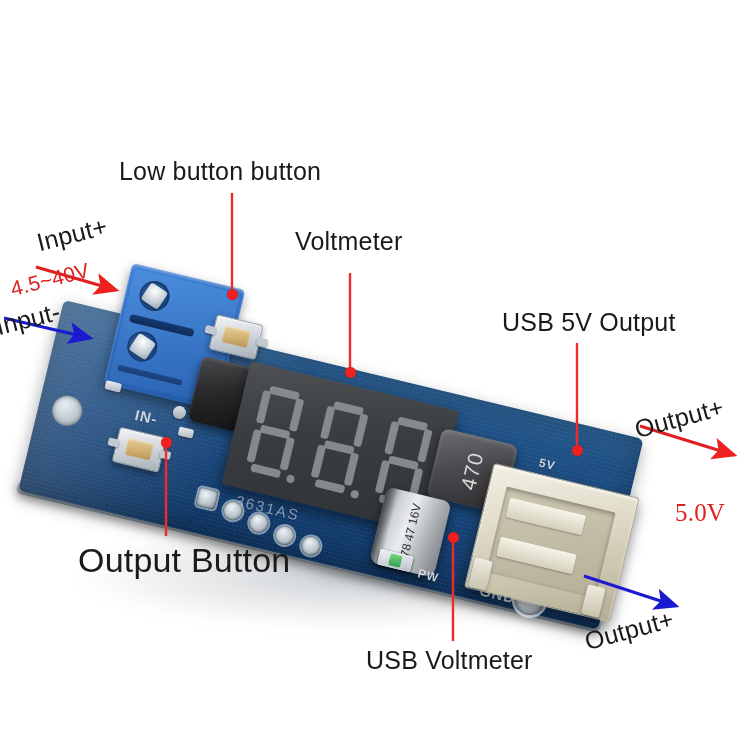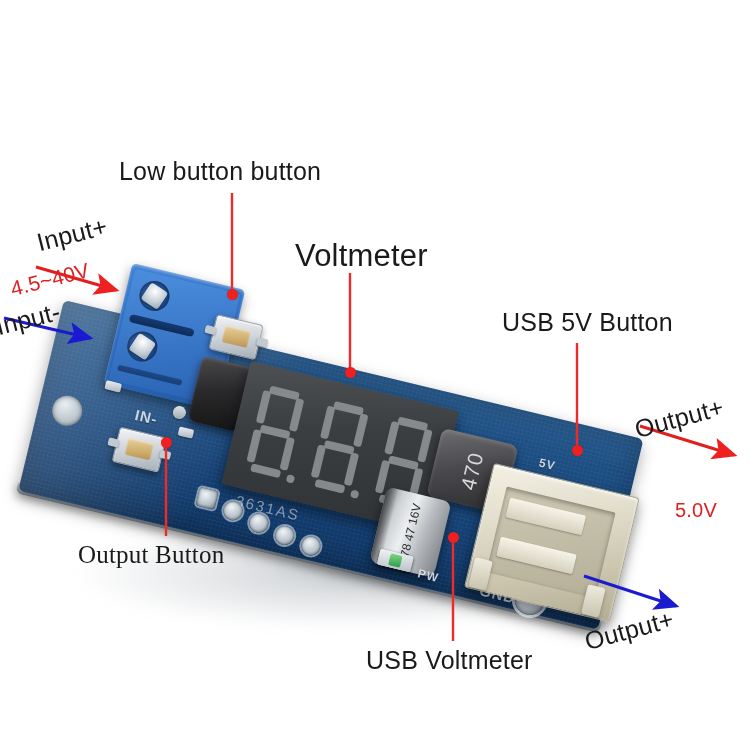--- a/index.html
+++ b/index.html
@@ -382,33 +382,33 @@
   </svg>
 
   <div class="dot" style="left:227px;top:289px;"></div>
   <div class="dot" style="left:345px;top:367px;"></div>
   <div class="dot" style="left:572px;top:445px;"></div>
   <div class="dot" style="left:161px;top:437px;"></div>
   <div class="dot" style="left:448px;top:532px;"></div>
 
   <div class="anno" style="left:119px;top:157px;font-size:25px;">Low button button</div>
 
-  <div class="anno" style="left:295px;top:238px;font-size:31px;">Voltmeter</div>
-
-  <div class="anno" style="left:502px;top:308px;font-size:25px;">USB 5V Button</div>
-
-  <div class="anno" style="left:78px;top:541px;font-size:25px;font-family:Liberation Serif, serif;">Output Button</div>
+  <div class="anno" style="left:295px;top:227px;font-size:25px;">Voltmeter</div>
+
+  <div class="anno" style="left:502px;top:308px;font-size:25px;">USB 5V Output</div>
+
+  <div class="anno" style="left:78px;top:541px;font-size:34px;">Output Button</div>
 
   <div class="anno" style="left:366px;top:646px;font-size:25px;">USB Voltmeter</div>
 
   <div class="anno tilt" style="left:41px;top:228px;font-size:25px;">Input+</div>
 
   <div class="anno tilt red" style="left:14px;top:277px;font-size:21px;">4.5~40V</div>
 
   <div class="anno tilt" style="left:0px;top:312px;font-size:25px;">Input-</div>
 
   <div class="anno tilt2" style="left:639px;top:415px;font-size:25px;">Output+</div>
 
-  <div class="anno red" style="left:675px;top:499px;font-size:20px;">5.0V</div>
+  <div class="anno red" style="left:675px;top:499px;font-size:25px;font-family:Liberation Serif, serif;">5.0V</div>
 
   <div class="anno tilt2" style="left:589px;top:627px;font-size:25px;">Output+</div>
 
 </div>
 
 </body></html>

